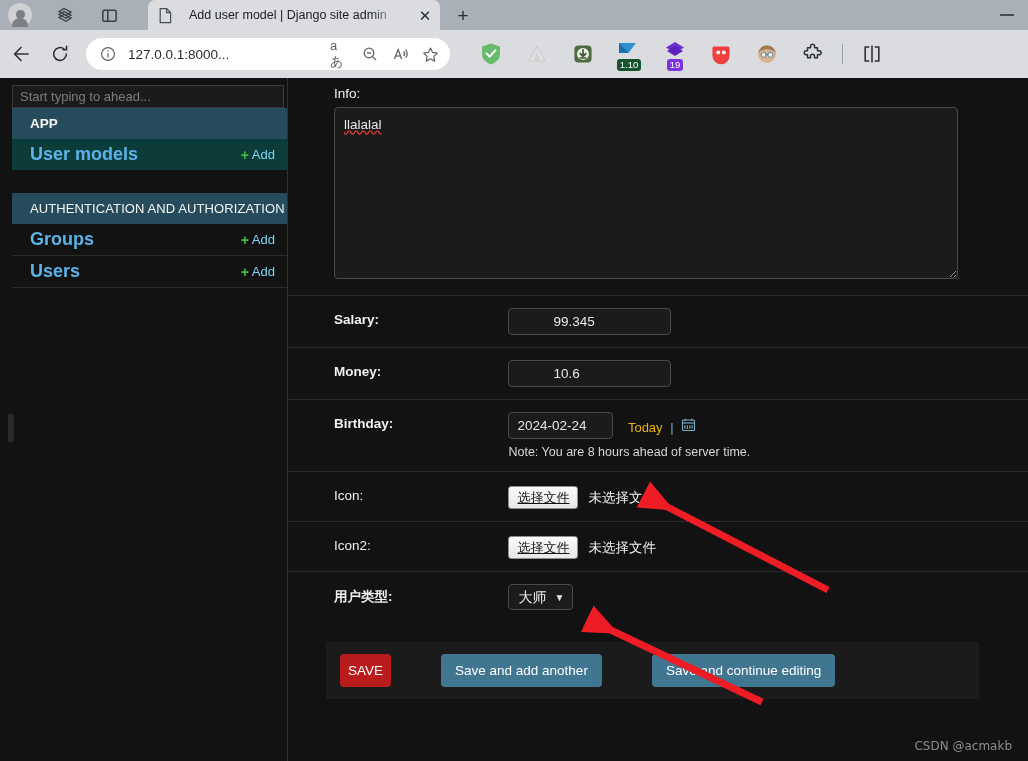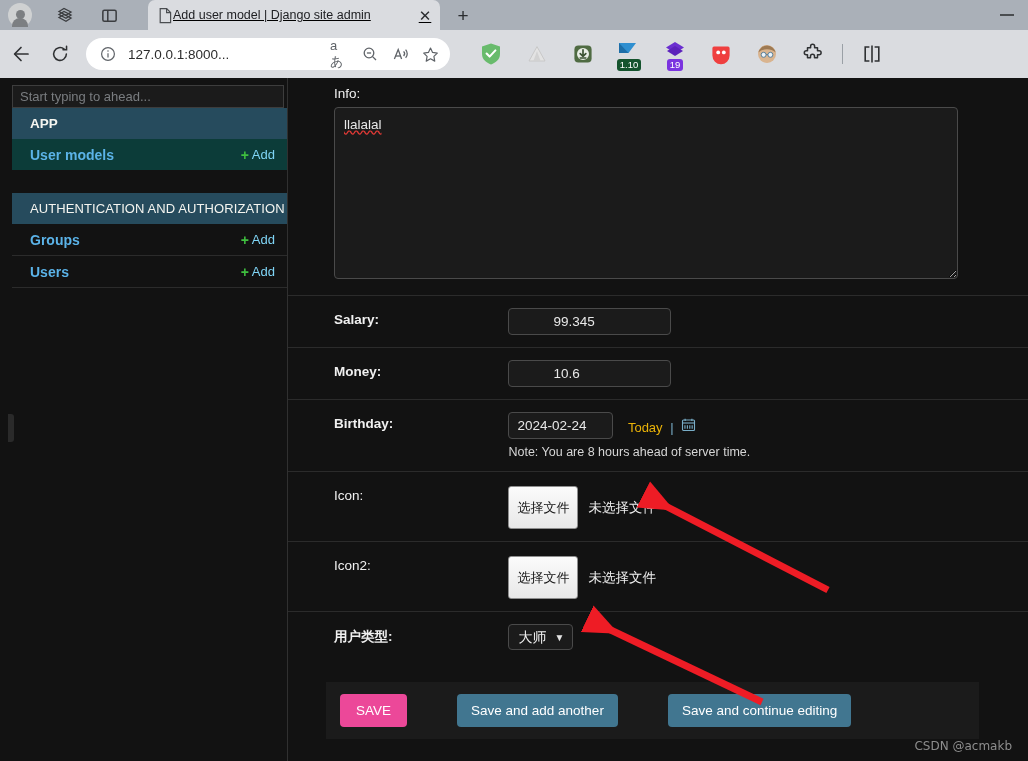--- a/index.html
+++ b/index.html
@@ -67,22 +67,21 @@
   .browser-tab {
     position: absolute;
     left: 148px; top: 0;
     width: 292px; height: 30px;
     background: #dadce0;
     border-radius: 7px 7px 0 0;
     display: flex;
     align-items: center;
     padding: 0 6px 0 10px;
     box-sizing: border-box;
-    gap: 0;
-    text-decoration: underline;
+    gap: 16px;
   }
   .tab-fav { flex: 0 0 auto; color: #4a4d50; display:flex; }
   .tab-title {
     flex: 1 1 auto;
     font-size: 12.5px;
     color: #202124;
     white-space: nowrap;
     overflow: hidden;
     -webkit-mask-image: linear-gradient(to right, #000 86%, transparent 100%);
             mask-image: linear-gradient(to right, #000 86%, transparent 100%);
@@ -231,21 +230,21 @@
     box-sizing: border-box;
     display: flex;
     align-items: center;
     justify-content: space-between;
     padding: 0 12px 0 18px;
     background: transparent;
   }
   .model-row.current { background: #0c3c39; }
   .model-link {
     color: #5bb3e8;
-    font-size: 14px;
+    font-size: 18px;
     font-weight: bold;
     text-decoration: none;
   }
   .add-link {
     color: #7fd4f5;
     font-size: 13px;
     display: flex;
     align-items: center;
     gap: 3px;
     text-decoration: none;
@@ -366,23 +365,24 @@
     color: #d6d6d6;
   }
 
   .file-widget { display: flex; align-items: center; gap: 10px; padding-top: 2px; }
   .file-btn {
     background: linear-gradient(#fbfbfb, #e8e8e8);
     border: 1px solid #8e8e8e;
     border-radius: 3px;
     color: #161616;
     font-size: 13px;
-    padding: 12px 8px;
+    padding: 2px 8px;
     line-height: 17px;
     font-family: "Liberation Sans", sans-serif;
+    text-decoration: underline;
   }
   .file-status { font-size: 13.5px; color: #efefef; }
 
   select.sel {
     background: #1b1b1b;
     border: 1px solid #4a4a4a;
     border-radius: 4px;
     color: #f0f0f0;
     font-size: 14px;
     padding: 4px 26px 4px 9px;
@@ -413,21 +413,21 @@
   .btn {
     border: none;
     border-radius: 4px;
     color: #ffffff;
     font-size: 13.5px;
     font-family: "Liberation Sans", sans-serif;
     padding: 9px 14px;
     line-height: 15px;
   }
   .btn-default { background: #417690; margin-left: 40px; }
-  .btn-primary { background: #ec4899; padding: 9px 16px; }
+  .btn-primary { background: #b91c1c; padding: 9px 8px; }
 
   .watermark {
     position: absolute;
     right: 16px;
     bottom: 8px;
     font-size: 12px;
     color: #8d8d8d;
     font-family: "DejaVu Sans", sans-serif;
   }
 

